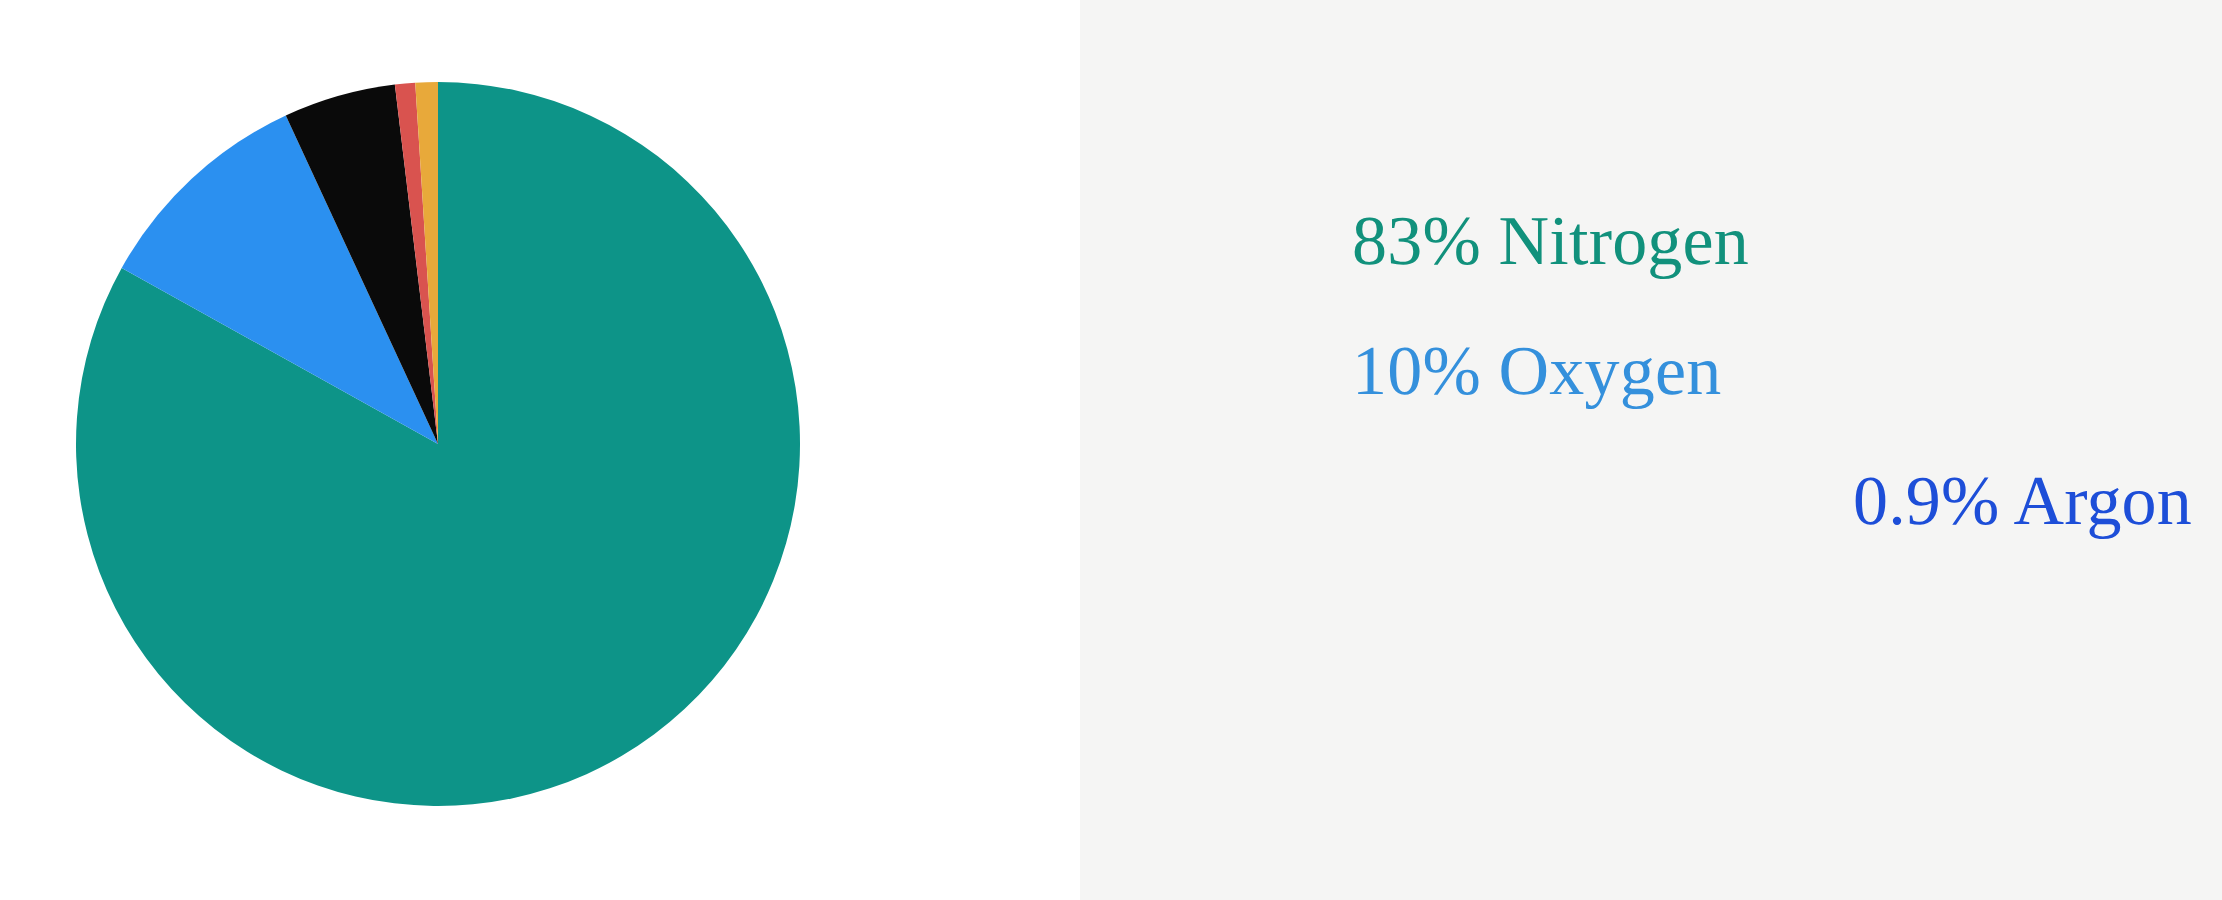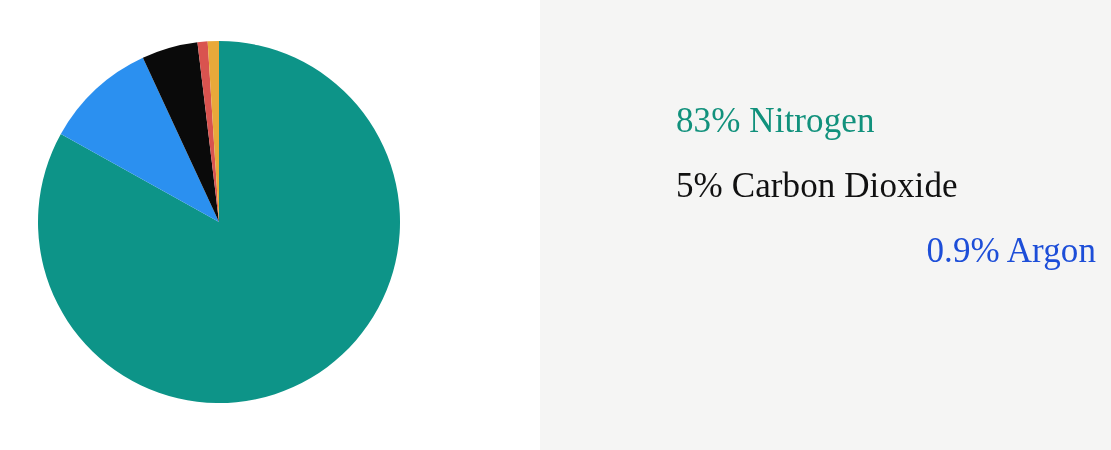--- a/index.html
+++ b/index.html
@@ -78,22 +78,22 @@
           </g>
       </svg>
     </div>
   </div>
 
   <div class="legend-panel" style="background: rgb(245, 245, 244);">
     <div class="legend-list">
       <div class="legend-row" style="color: rgb(17, 145, 124);">
         <span>83% Nitrogen</span>
       </div>
-      <div class="legend-row" style="color: rgb(17, 17, 17);">
-        <span>5% Carbon Dioxide</span>
+      <div class="legend-row" style="color: rgb(52, 144, 220);">
+        <span>10% Oxygen</span>
       </div>
       <div class="legend-row" style="color: #1d4ed8; text-align: right;">
         <span>0.9% Argon</span>
       </div>
     </div>
   </div>
 
 </div>
 
 </body></html>

